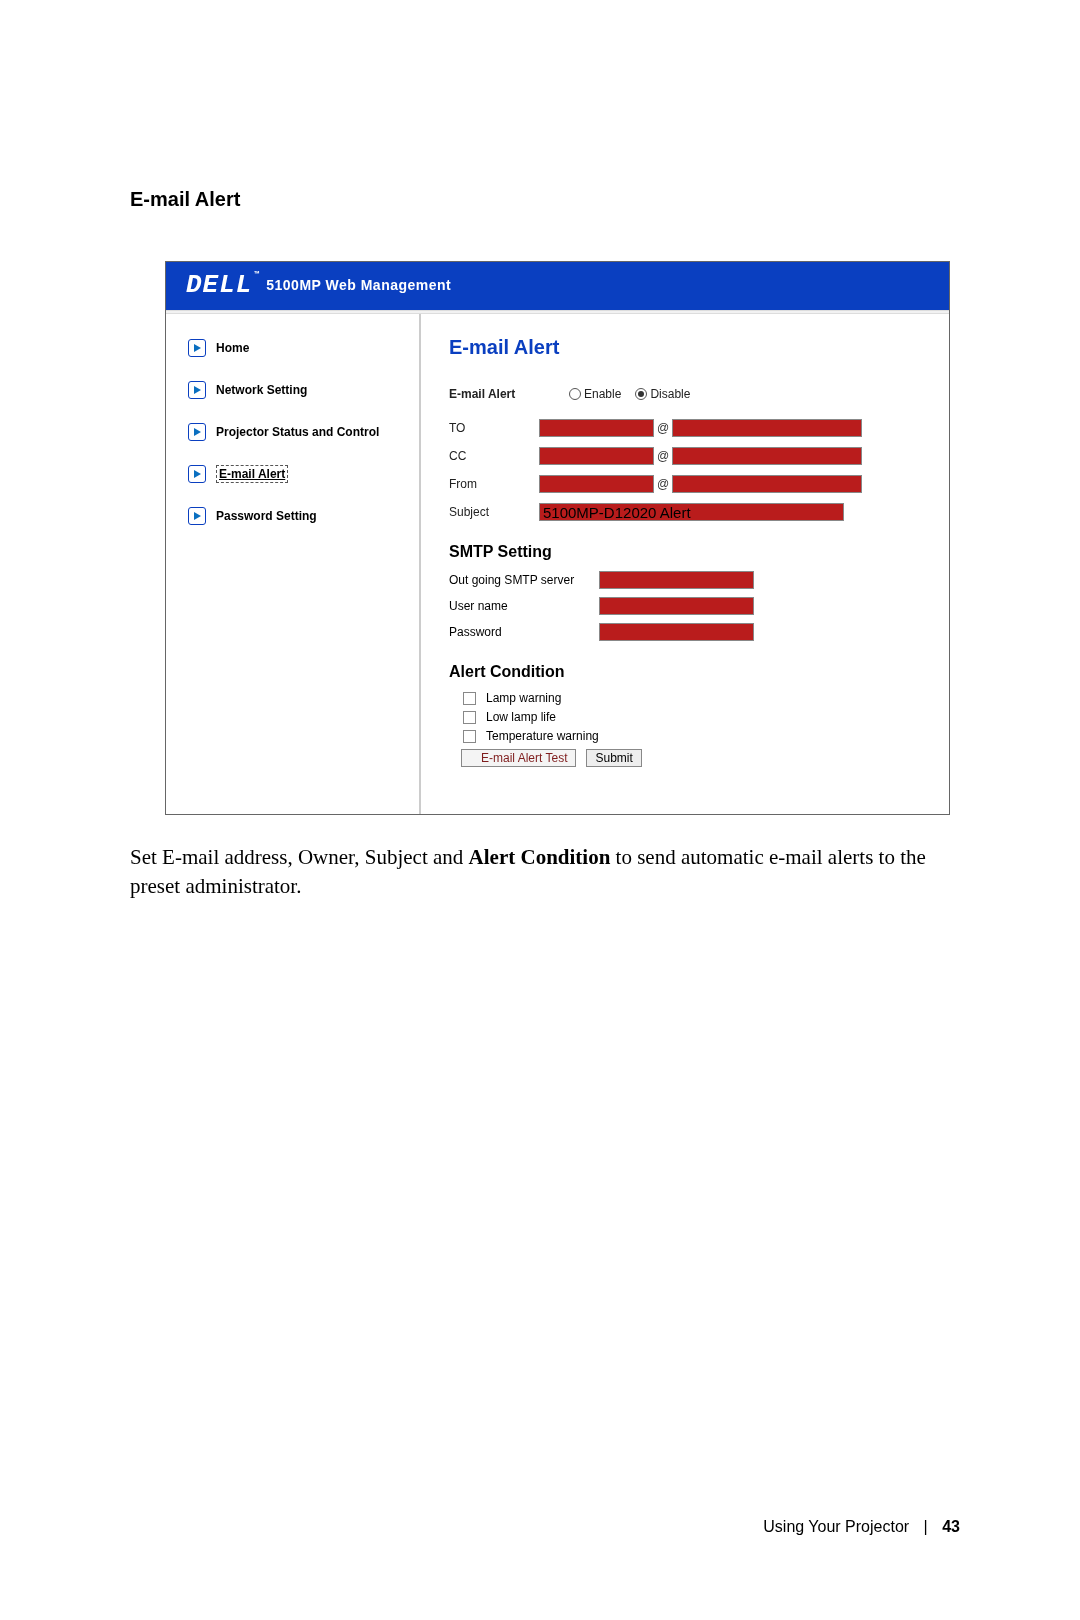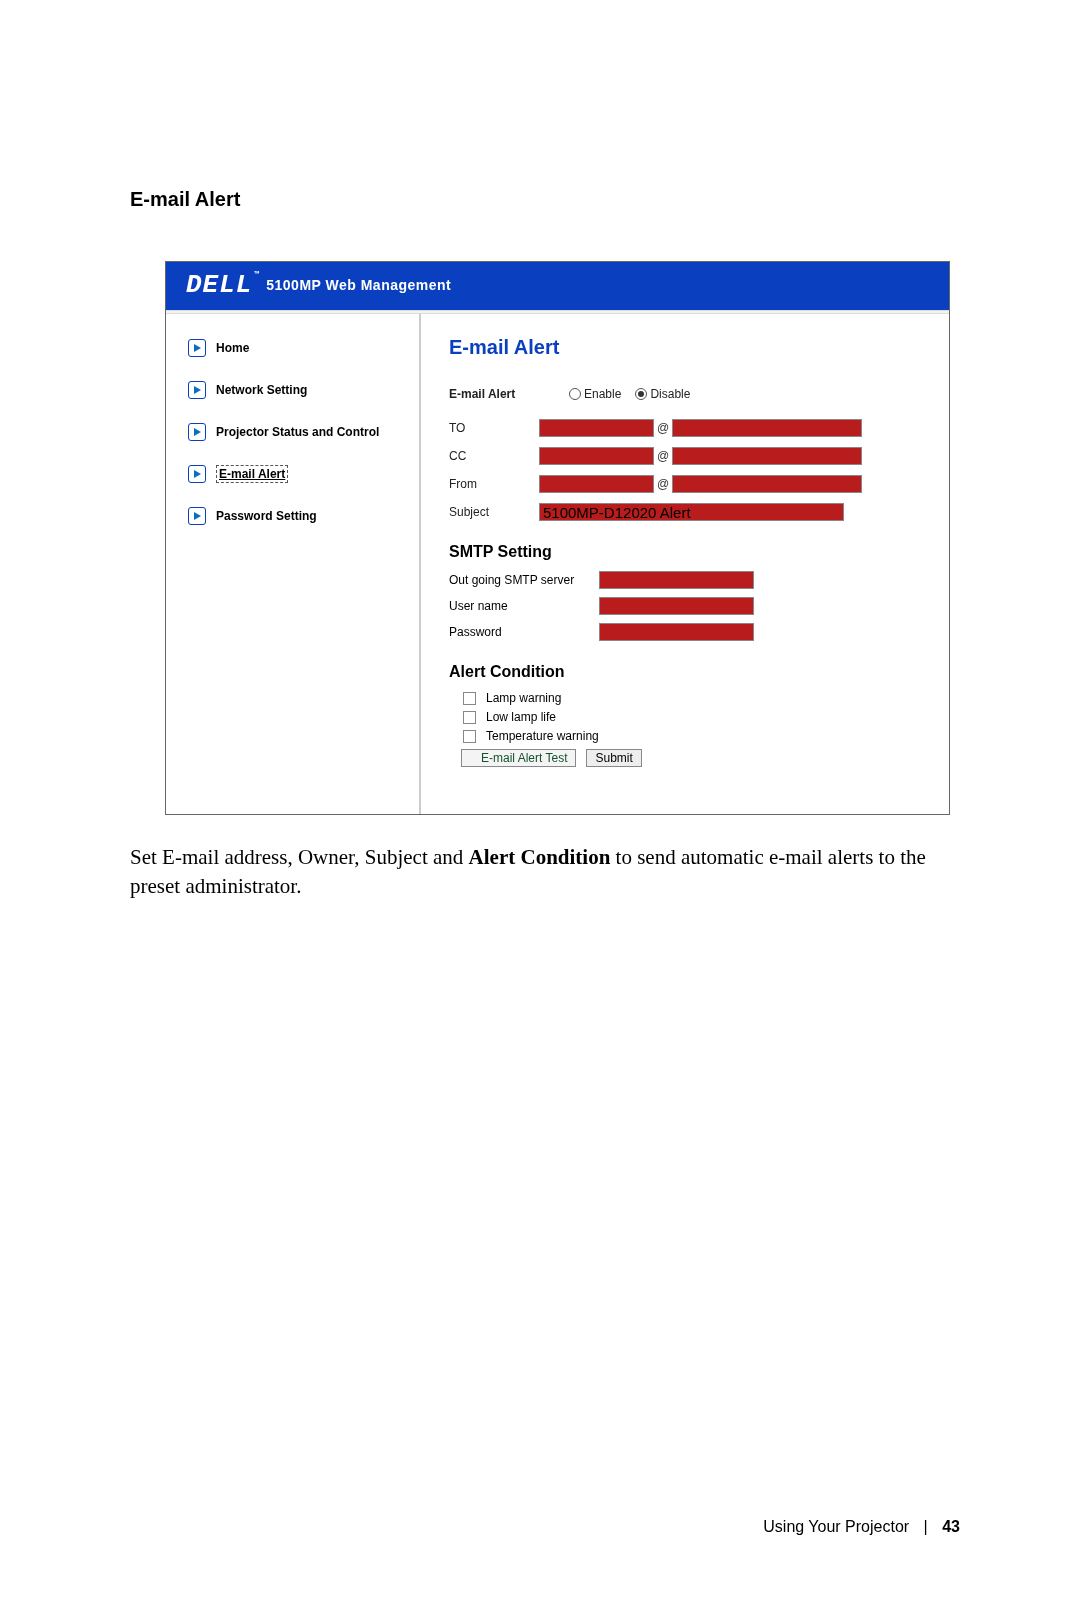--- a/index.html
+++ b/index.html
@@ -34,21 +34,21 @@
   .inp.med { width: 155px; }
   .inp.subj { width: 305px; }
   .at { font-size: 12px; color: #333; margin: 0 3px; }
   .section-hdr { font-size: 16px; font-weight: bold; margin-top: 22px; margin-bottom: 10px; }
   .smtp-row { display: flex; align-items: center; margin-bottom: 8px; font-size: 12px; }
   .smtp-row .lbl { width: 150px; }
   .cond-row { display: flex; align-items: center; margin-bottom: 5px; font-size: 12px; padding-left: 14px; }
   .chk { width: 13px; height: 13px; border: 1px solid #888; background: #fff; margin-right: 10px; }
   .btn-row { display: flex; gap: 10px; margin-top: 6px; padding-left: 12px; }
   .btn { font-size: 12px; padding: 1px 8px; border: 1px solid #888; background: #eee; cursor: pointer; }
-  .btn.disabled { color: #14532d; background: #f4f4f4; padding-left: 19px; }
+  .btn.disabled { color: #7f1d1d; background: #f4f4f4; padding-left: 19px; }
   .caption { margin-top: 28px; font-family: Georgia, "Times New Roman", serif; font-size: 21px; line-height: 1.4; color: #000; }
   .footer { position: absolute; bottom: 84px; right: 120px; font-size: 16px; }
   .footer-sep { margin: 0 10px; color: #000; }
   .footer-page { font-weight: bold; }
 </style>
 </head>
 <body>
 
 <div class="page">
   <div class="section-title">E-mail Alert</div>

